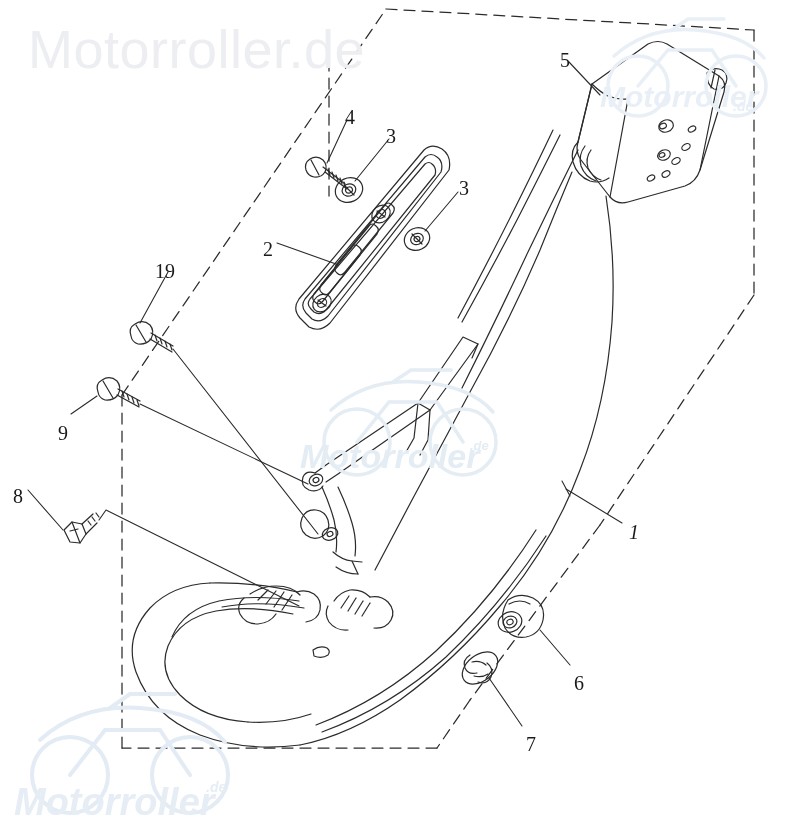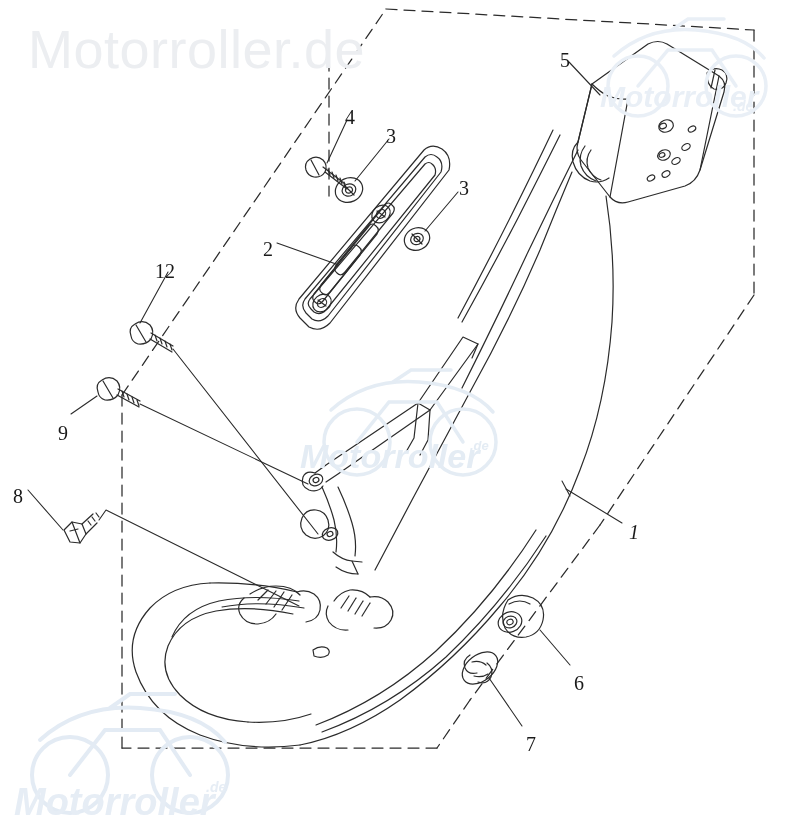--- a/index.html
+++ b/index.html
@@ -337,16 +337,16 @@
       <div class="callout italic" style="left: 629px; top: 522px;">1</div>
       <div class="callout" style="left: 263px; top: 239px;">2</div>
       <div class="callout" style="left: 386px; top: 126px;">3</div>
       <div class="callout" style="left: 459px; top: 178px;">3</div>
       <div class="callout" style="left: 345px; top: 107px;">4</div>
       <div class="callout" style="left: 560px; top: 50px;">5</div>
       <div class="callout" style="left: 574px; top: 673px;">6</div>
       <div class="callout" style="left: 526px; top: 734px;">7</div>
       <div class="callout" style="left: 13px; top: 486px;">8</div>
       <div class="callout" style="left: 58px; top: 423px;">9</div>
-      <div class="callout" style="left: 155px; top: 261px;">12</div>
+      <div class="callout" style="left: 155px; top: 261px;">19</div>
     </div>
 
 </div>
 
 </body></html>

